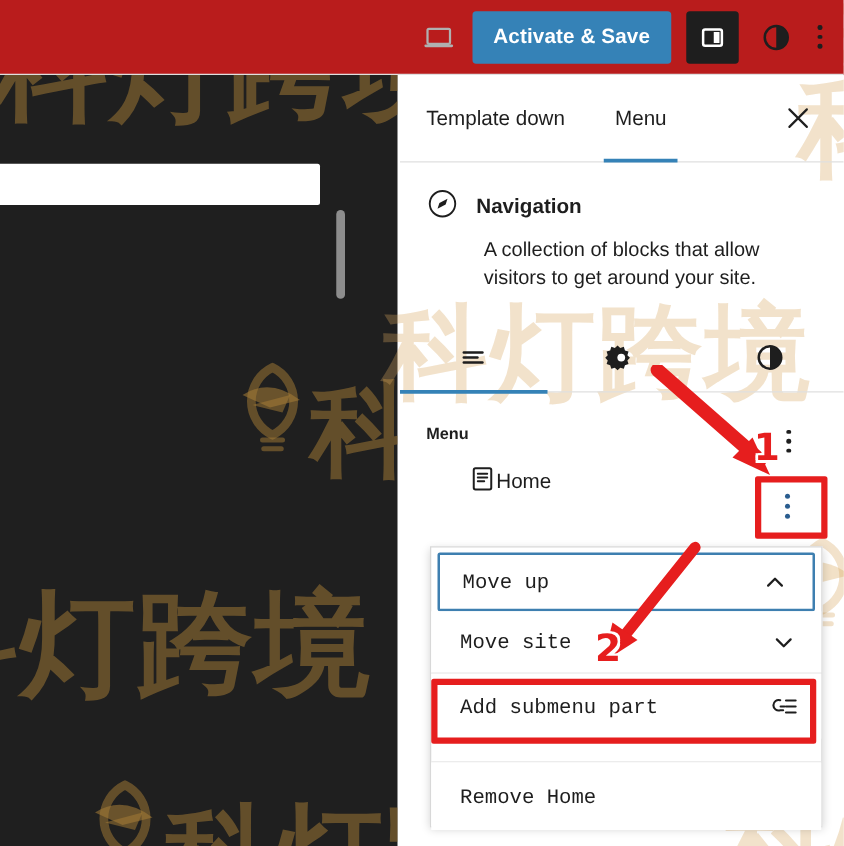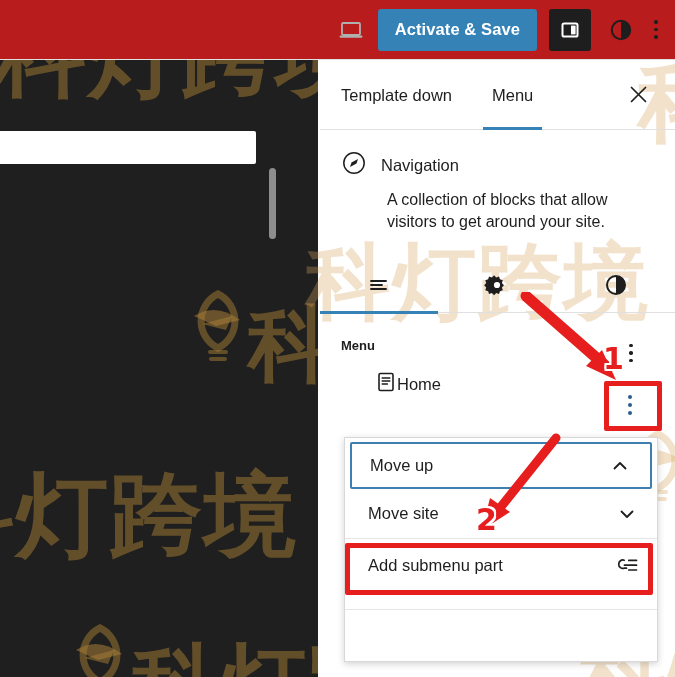--- a/index.html
+++ b/index.html
@@ -119,21 +119,21 @@
     height: 3px; background: #3582b7;
   }
   .sb-close {
     position: absolute; right: 22px; top: 50%; transform: translateY(-50%);
     width: 30px; height: 30px; display:flex; align-items:center; justify-content:center;
     cursor: pointer;
   }
 
   .sb-blockinfo { padding: 20px 24px 0 21px; }
   .sb-blockinfo-head { display: flex; align-items: center; gap: 14px; }
-  .sb-blockinfo-title { font-size: 16.5px; font-weight: 400; color: #1e1e1e; }
+  .sb-blockinfo-title { font-size: 16.5px; font-weight: 700; color: #1e1e1e; }
   .sb-blockinfo-desc {
     margin: 9px 0 0 46px;
     font-size: 16px; line-height: 1.38; color: #1e1e1e;
     max-width: 255px;
   }
 
   .sb-icontabs {
     position: relative;
     margin-top: 24px;
     height: 56px;
@@ -190,20 +190,21 @@
     box-shadow: 0 2px 7px rgba(0,0,0,.18);
     z-index: 8;
   }
   .dd-item {
     height: 49px;
     display: flex; align-items: center; justify-content: space-between;
     padding: 0 18px 0 23px;
     font-size: 16.5px; color: #1e1e1e;
     cursor: pointer;
     background: #fff;
+    font-family: Liberation Mono, monospace;
   }
   .dd-item.focused {
     border: 2px solid #3e7fb0;
     border-radius: 2px;
     margin: 4px 5px 0 5px;
     height: 47px;
     padding-left: 18px;
   }
   .dd-sep { height: 1px; background: #e6e6e6; margin: 0 0px; }
   .dd-item .dd-ico { display: flex; align-items: center; justify-content: center; width: 24px; }
@@ -397,20 +398,23 @@
         <svg width="22" height="20" viewBox="0 0 22 20" aria-hidden="true">
           <path d="M8.2 5.2 A4.2 4.2 0 1 0 8.2 13.2 L10.5 13.2" fill="none" stroke="#1e1e1e" stroke-width="1.7" stroke-linecap="round"></path>
           <path d="M8.5 10.2 L11.6 10.2" stroke="#1e1e1e" stroke-width="1.7" stroke-linecap="round"></path>
           <path d="M12.8 5.4 H20.5 M12.8 10.2 H20.5 M12.8 15 H20.5" stroke="#1e1e1e" stroke-width="1.7" stroke-linecap="round"></path>
         </svg>
       </span>
     </div>
 
     <div class="dd-sep" style="margin-top:18px;"></div>
 
+    <div class="dd-item" style="height:54px;">
+      <span>Remove Home</span>
+    </div>
   </div>
 
   <div class="ann-box" style="left:604px; top:381px; width:58px; height:50px;"></div>
   <div class="ann-box" style="left:345px; top:543px; width:308px; height:52px;"></div>
 
   <svg class="ann-arrow" style="left:520px; top:292px;" width="120" height="100" viewBox="0 0 120 100" aria-hidden="true">
     <path d="M6 4 L88 76" stroke="#e61e1e" stroke-width="11" stroke-linecap="round"></path>
     <path d="M96 88 L66 74 L82 58 Z" fill="#e61e1e"></path>
   </svg>
 

